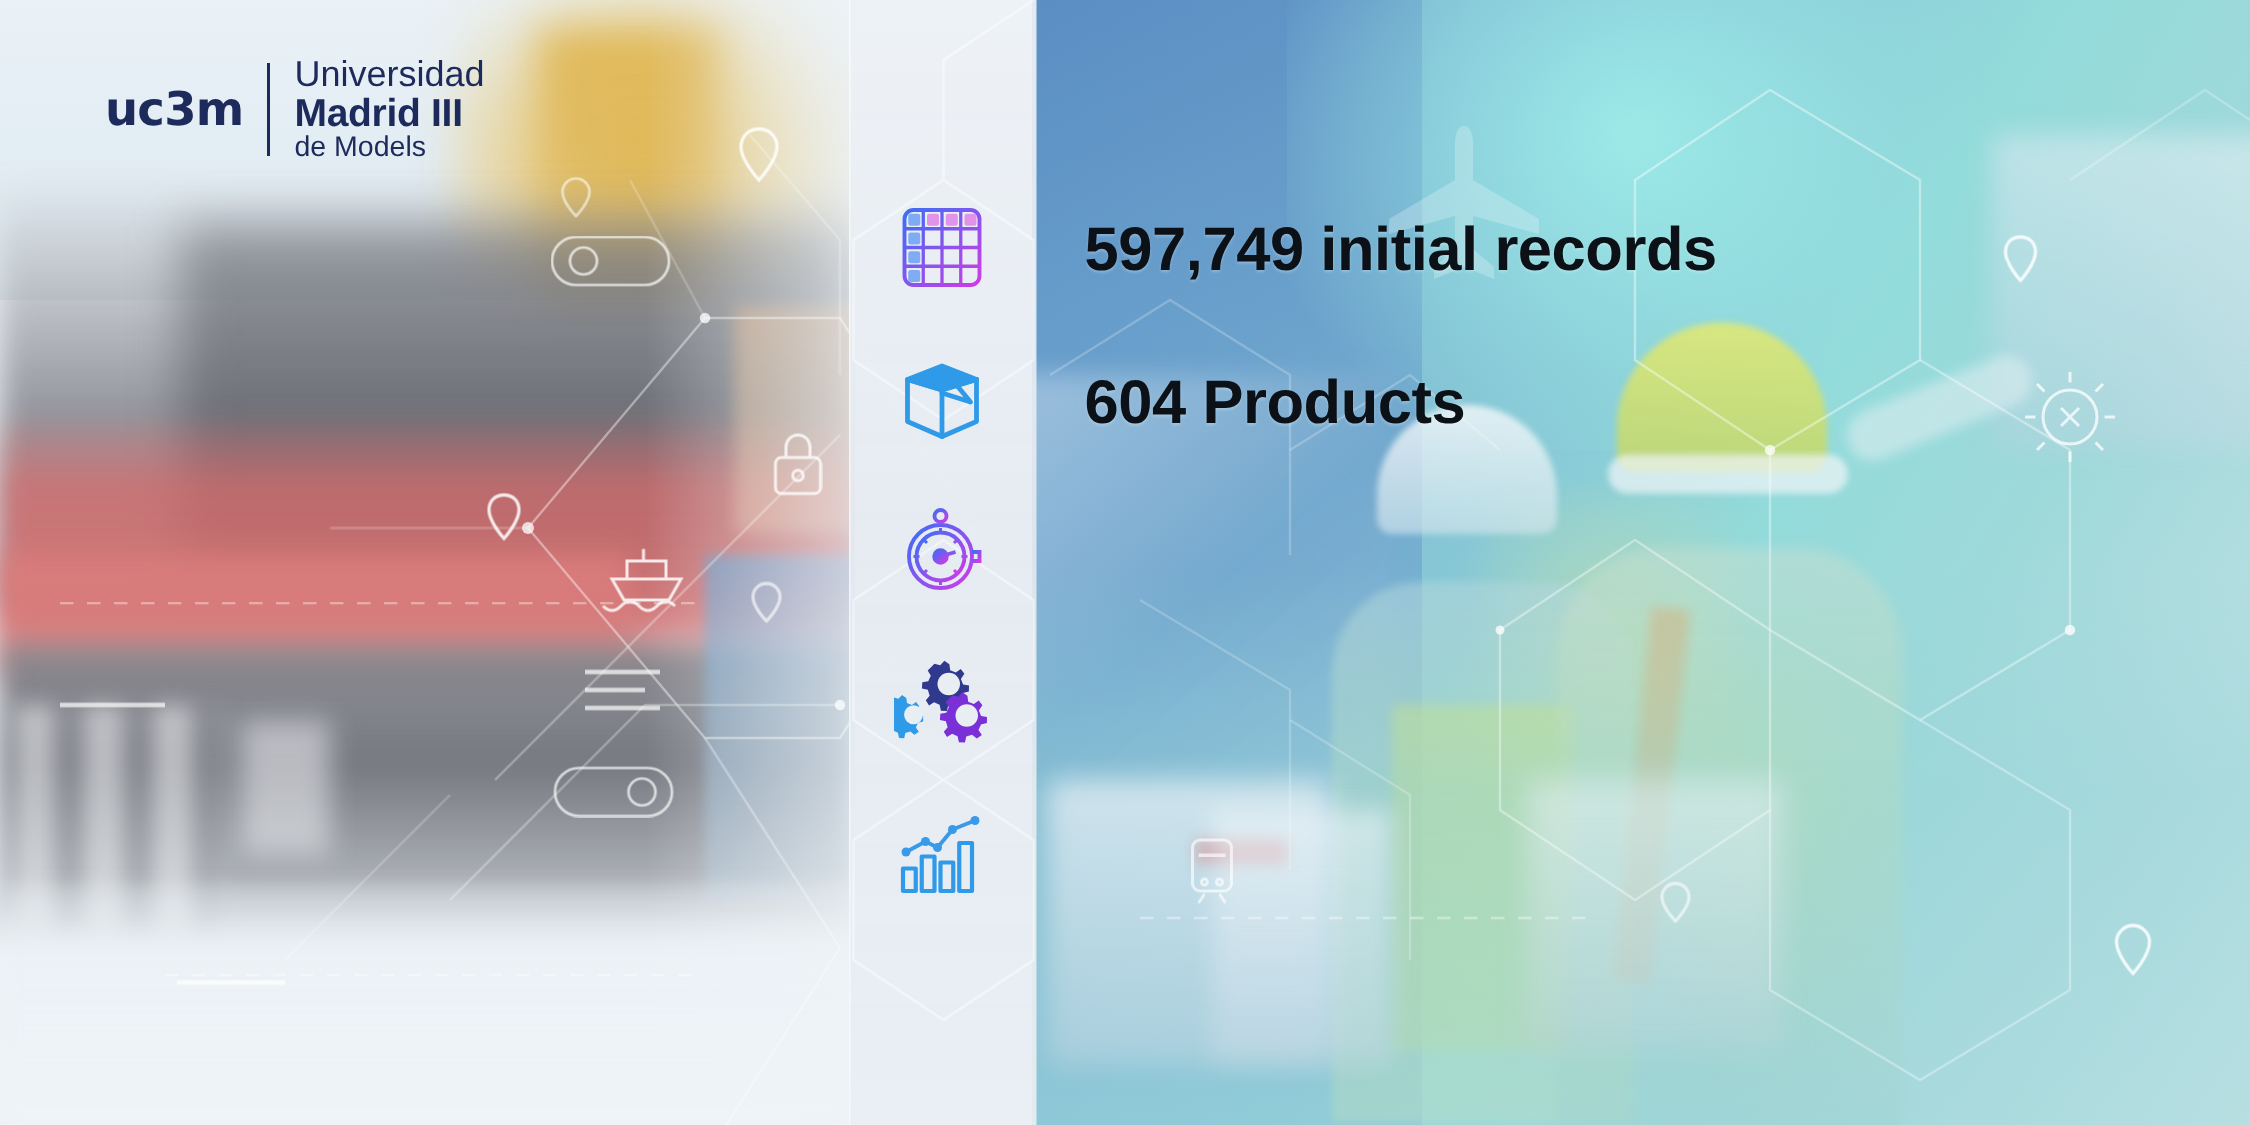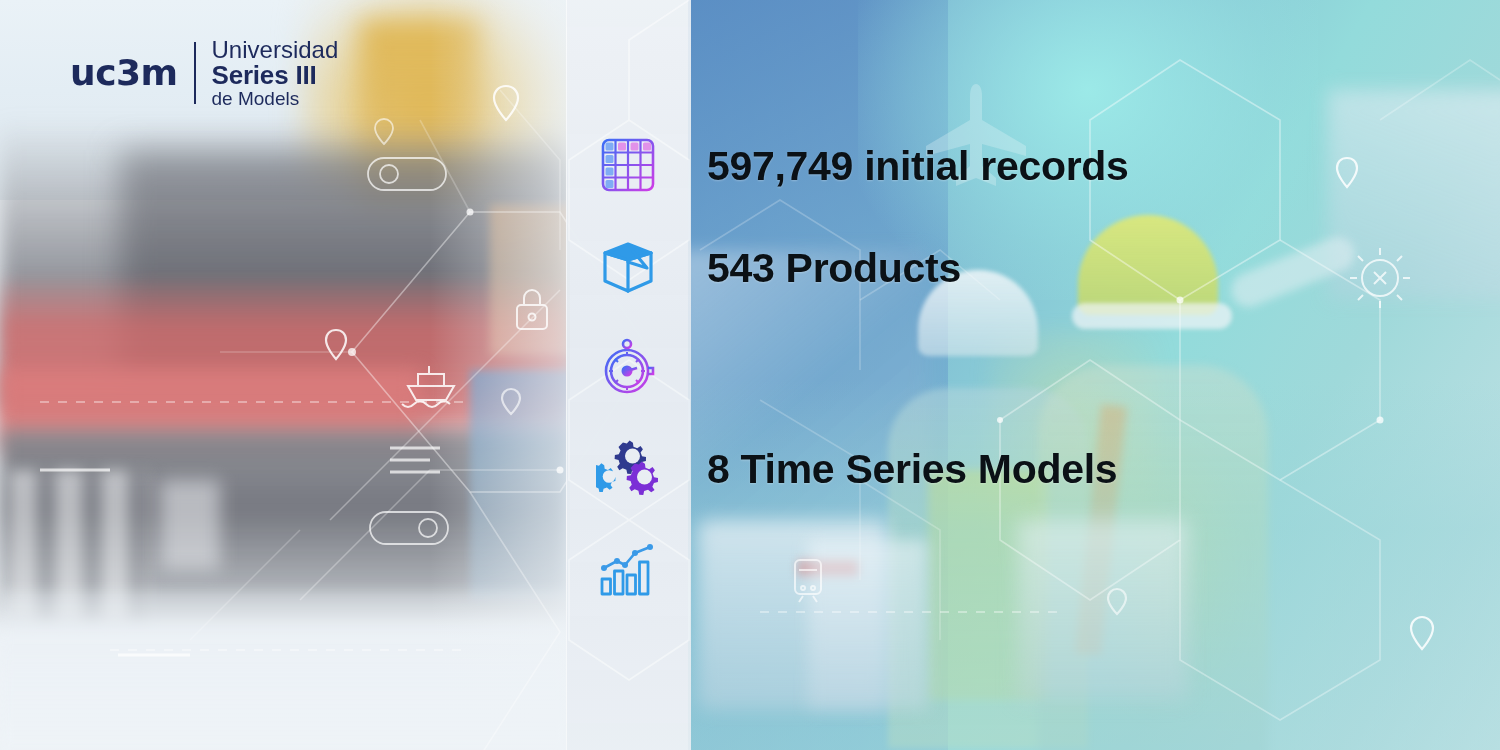--- a/index.html
+++ b/index.html
@@ -99,29 +99,29 @@
   .mid-panel{position:absolute;left:566px;top:0;width:124px;height:750px;
     background:linear-gradient(180deg,rgba(237,241,245,.93) 0%,rgba(228,234,240,.9) 50%,rgba(233,238,243,.93) 100%);
     border-left:1px solid rgba(255,255,255,.55);}
   .mid-hexes{position:absolute;left:0;top:0;width:124px;height:750px;opacity:.5;}
 
   .icon-col{position:absolute;left:566px;top:0;width:124px;height:750px;}
   .icon-slot{position:absolute;left:0;width:124px;height:70px;display:flex;align-items:center;justify-content:center;}
 
   
   .lines{position:absolute;left:707px;top:0;width:700px;height:750px;}
-  .line{position:absolute;left:0;font-weight:700;font-size:41px;letter-spacing:-.3px;
+  .line{position:absolute;left:16px;font-weight:700;font-size:41px;letter-spacing:-.3px;
     color:#0b1116;white-space:nowrap;text-shadow:0 1px 2px rgba(255,255,255,.25);}
 
   
   .overlay{position:absolute;left:0;top:0;width:1500px;height:750px;pointer-events:none;}
 
   
   .logo{position:absolute;left:70px;top:38px;display:flex;align-items:center;gap:16px;color:#1d2a5c;}
-  .logo-mark{font-size:36px;font-weight:700;letter-spacing:-.5px;line-height:1;font-family:"DejaVu Sans",sans-serif;}
+  .logo-mark{font-size:31px;font-weight:700;letter-spacing:-.5px;line-height:1;font-family:"DejaVu Sans",sans-serif;}
   .logo-div{width:2px;height:62px;background:#1d2a5c;}
   .logo-text{display:flex;flex-direction:column;line-height:1.02;}
   .lt1{font-size:24px;font-weight:400;}
   .lt2{font-size:26px;font-weight:700;letter-spacing:-.2px;}
   .lt3{font-size:19px;font-weight:400;}
 </style>
 </head>
 <body>
 
 <div class="slide">
@@ -375,27 +375,26 @@
           <circle cx="28" cy="23" r="3"></circle>
             <circle cx="38" cy="11" r="3"></circle>
           <circle cx="53" cy="5" r="3"></circle>
         </g>
       </svg>
     </div>
   </div>
 
   <div class="lines">
     <div class="line" style="top:143px">597,749 initial records</div>
-    <div class="line" style="top:245px">543 Products</div>
-    <div class="line" style="top:446px">8 Time Series Models</div>
+    <div class="line" style="top:245px">604 Products</div>
   </div>
 
   <div class="logo">
     <div class="logo-mark">uc3m</div>
     <div class="logo-div"></div>
     <div class="logo-text">
       <div class="lt1">Universidad</div>
-      <div class="lt2">Series III</div>
+      <div class="lt2">Madrid III</div>
       <div class="lt3">de Models</div>
     </div>
   </div>
 
 </div>
 
 </body></html>

